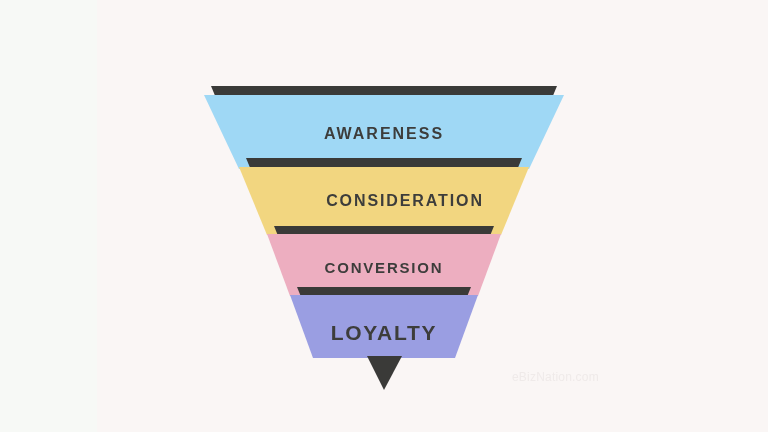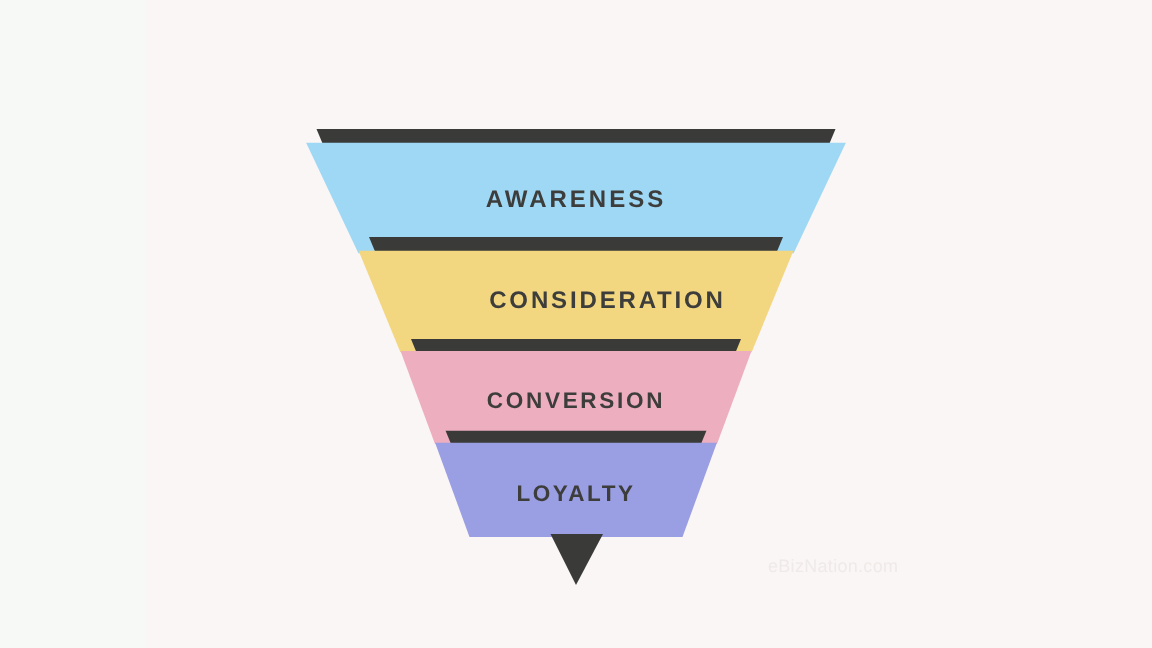--- a/index.html
+++ b/index.html
@@ -76,21 +76,21 @@
     text-align: center;
     font-weight: bold;
     color: #3d3d3b;
     white-space: nowrap;
     pointer-events: none;
   }
 
   .label-awareness     { font-size: 16px; letter-spacing: 2.0px; }
   .label-consideration { font-size: 16px; letter-spacing: 1.9px; }
   .label-conversion    { font-size: 15px; letter-spacing: 1.8px; }
-  .label-loyalty       { font-size: 15px; letter-spacing: 1.7px; }
+  .label-loyalty       { font-size: 21px; letter-spacing: 1.7px; }
 
   .watermark {
     position: absolute;
     left: 512px;
     top: 370px;
     font-size: 12px;
     color: #efeae9;
     letter-spacing: 0.2px;
     white-space: nowrap;
   }

